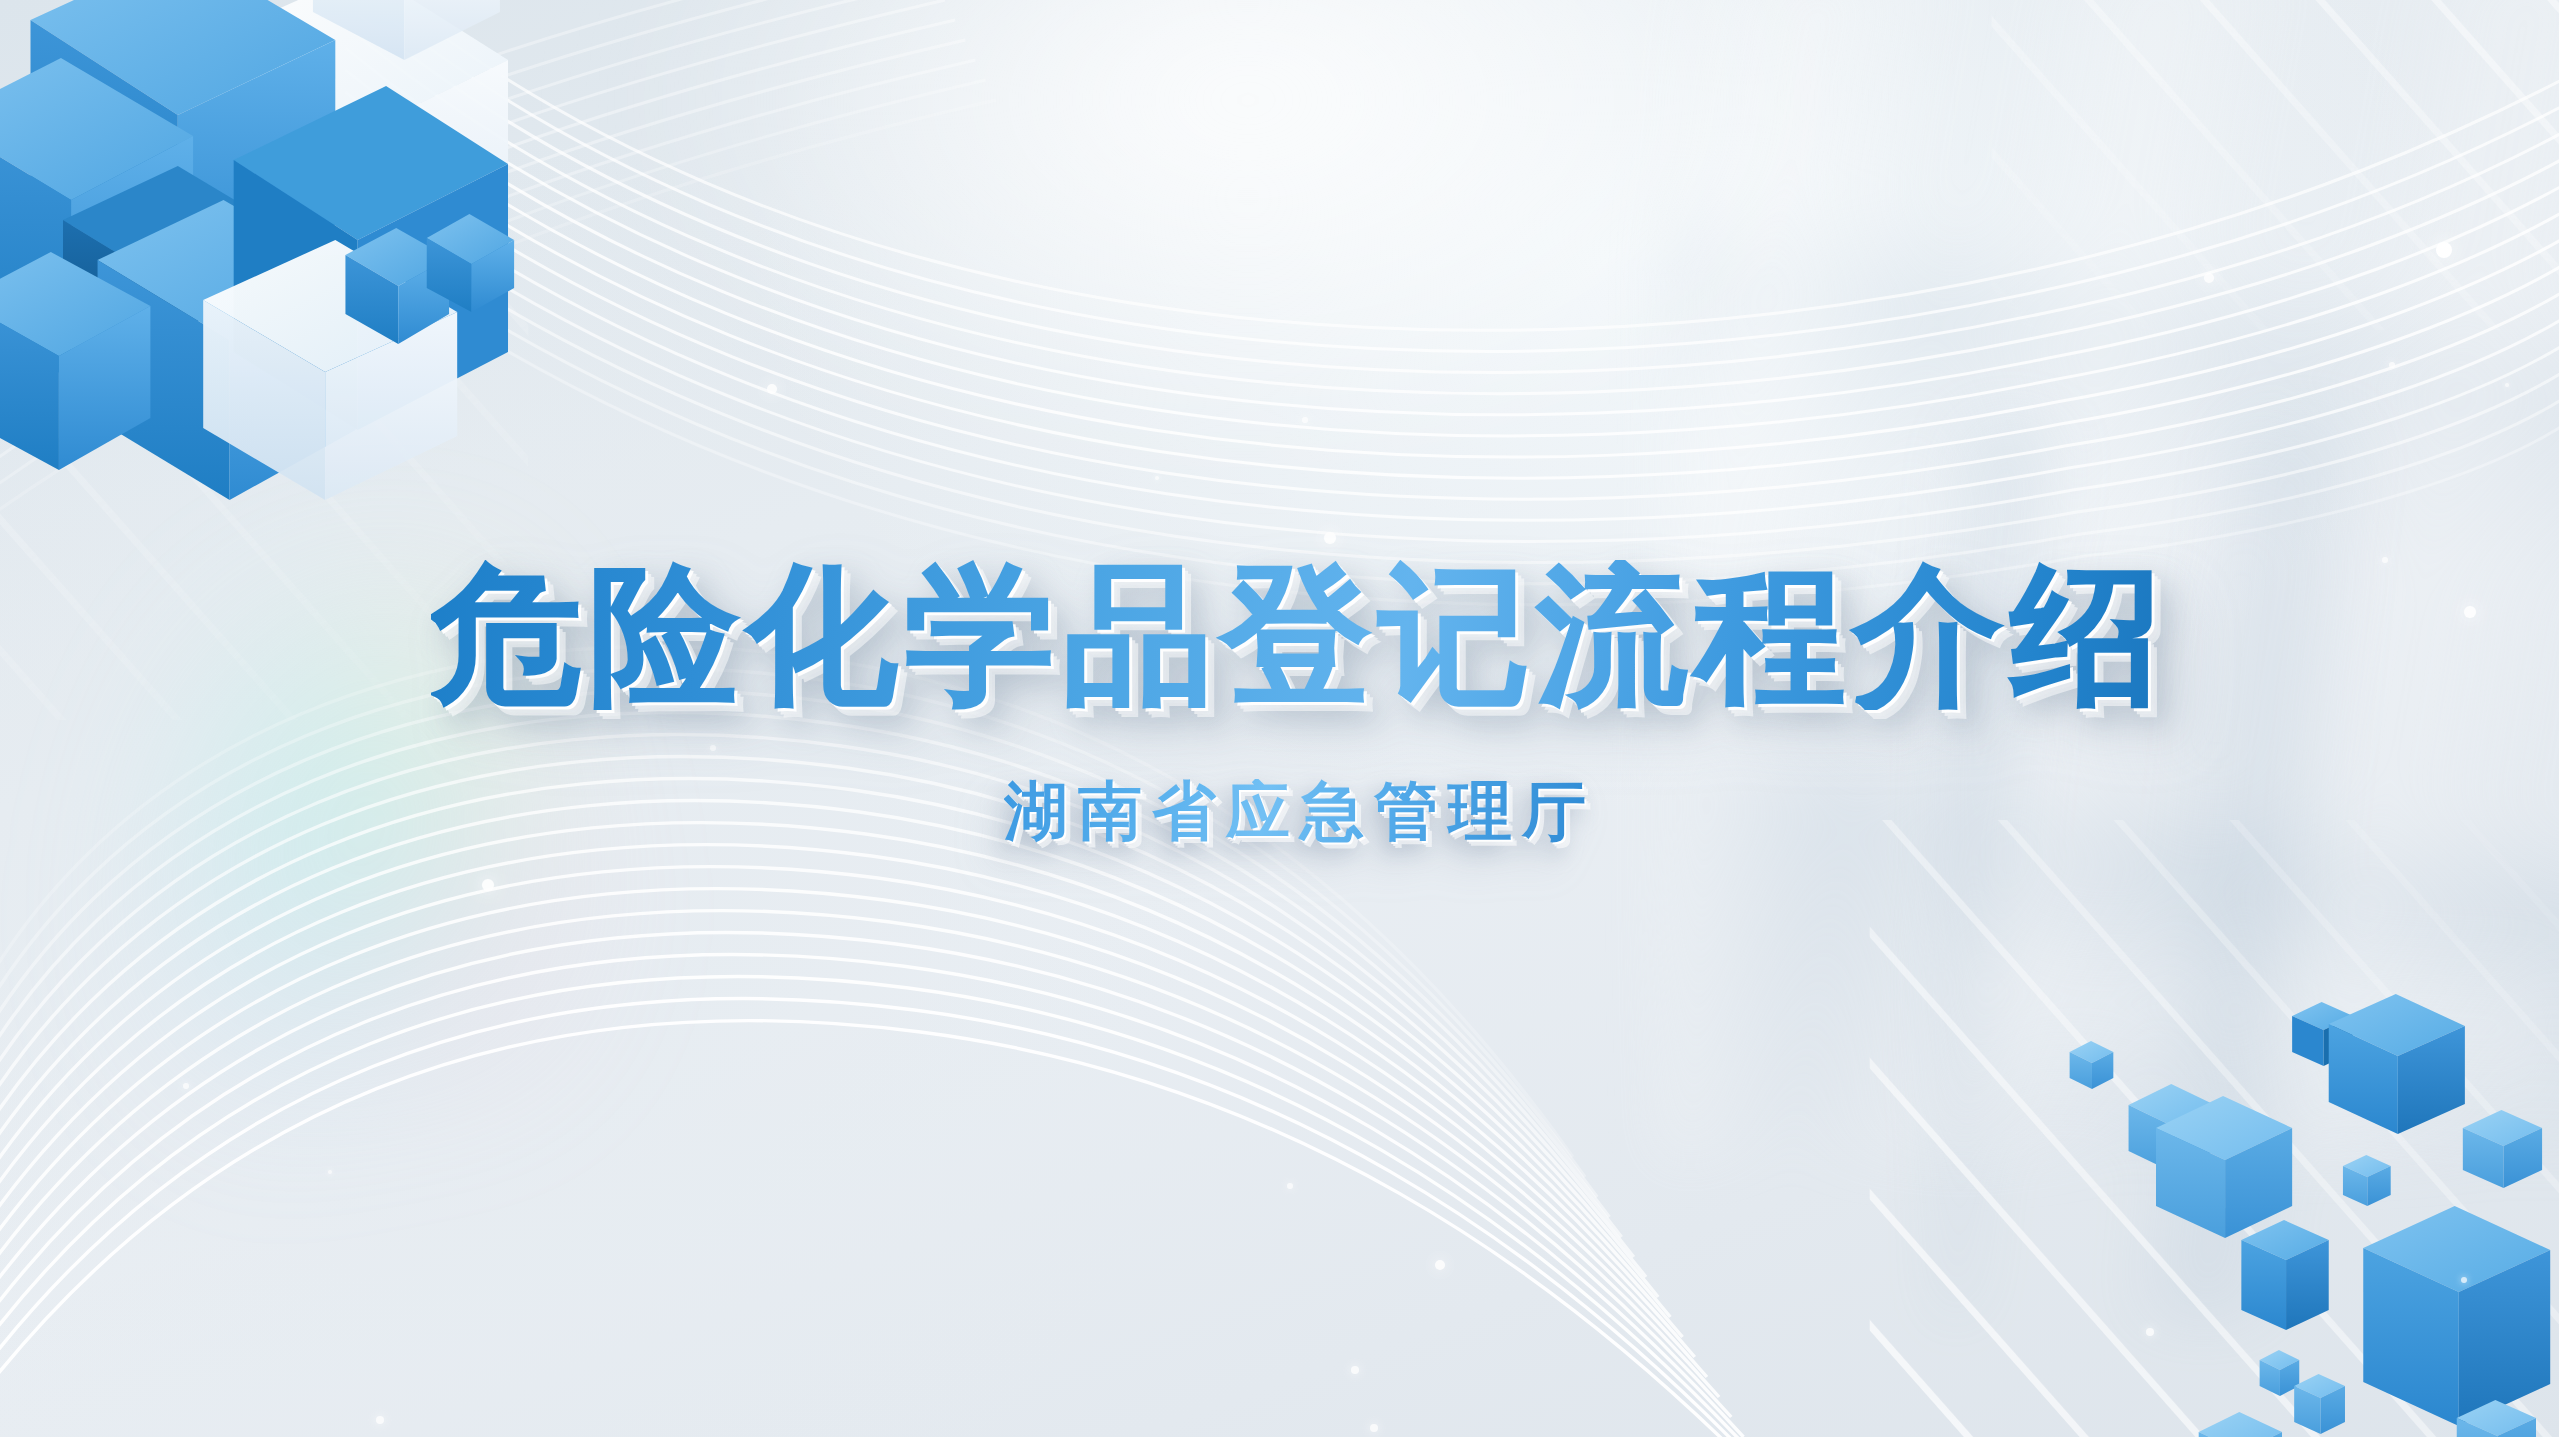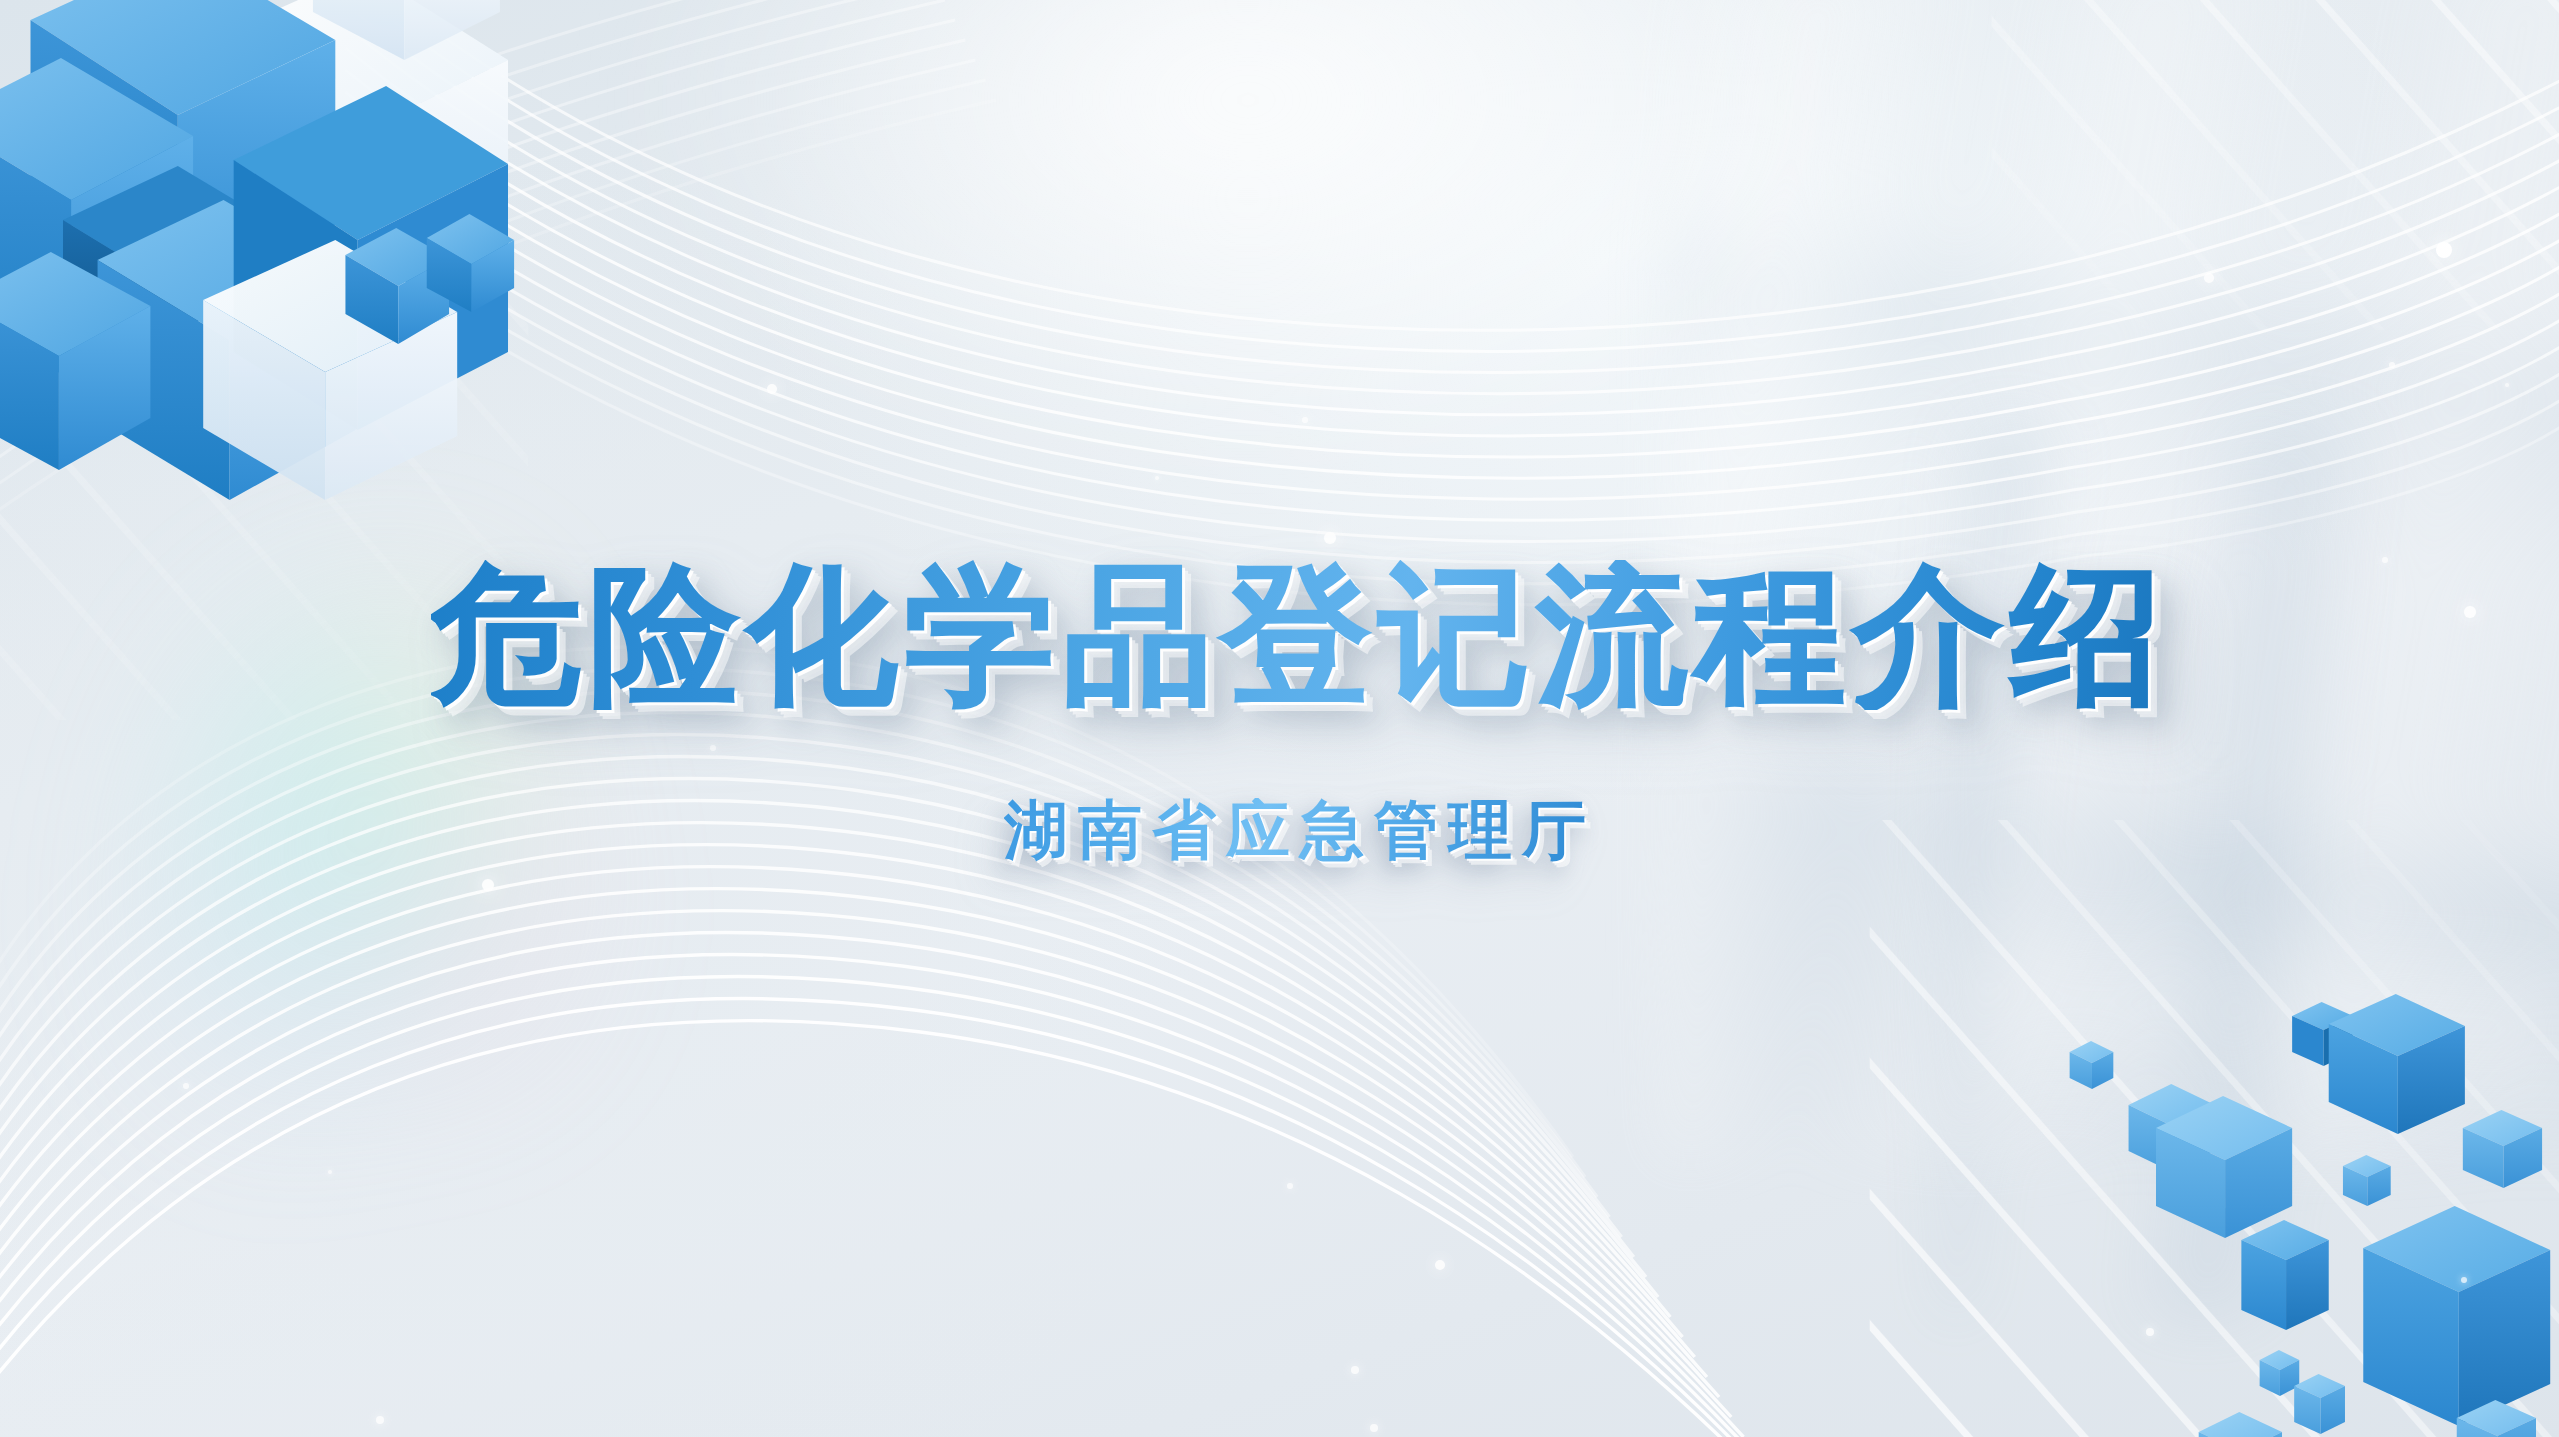--- a/index.html
+++ b/index.html
@@ -156,21 +156,21 @@
     width: 102%;
     height: 64%;
     z-index: -2;
     filter: blur(18px);
     background: linear-gradient(90deg, rgba(120,140,162,0) 0%, rgba(120,140,162,.30) 18%, rgba(120,140,162,.28) 82%, rgba(120,140,162,0) 100%);
   }
 
   .subtitle-wrap {
     position: relative;
     display: inline-block;
-    margin-top: 88px;
+    margin-top: 69px;
     line-height: 1;
   }
   .subtitle {
     position: relative;
     display: block;
     font-family: "DejaVu Sans", "Liberation Sans", sans-serif;
     font-size: 64px;
     font-weight: bold;
     letter-spacing: 10px;
     white-space: nowrap;

